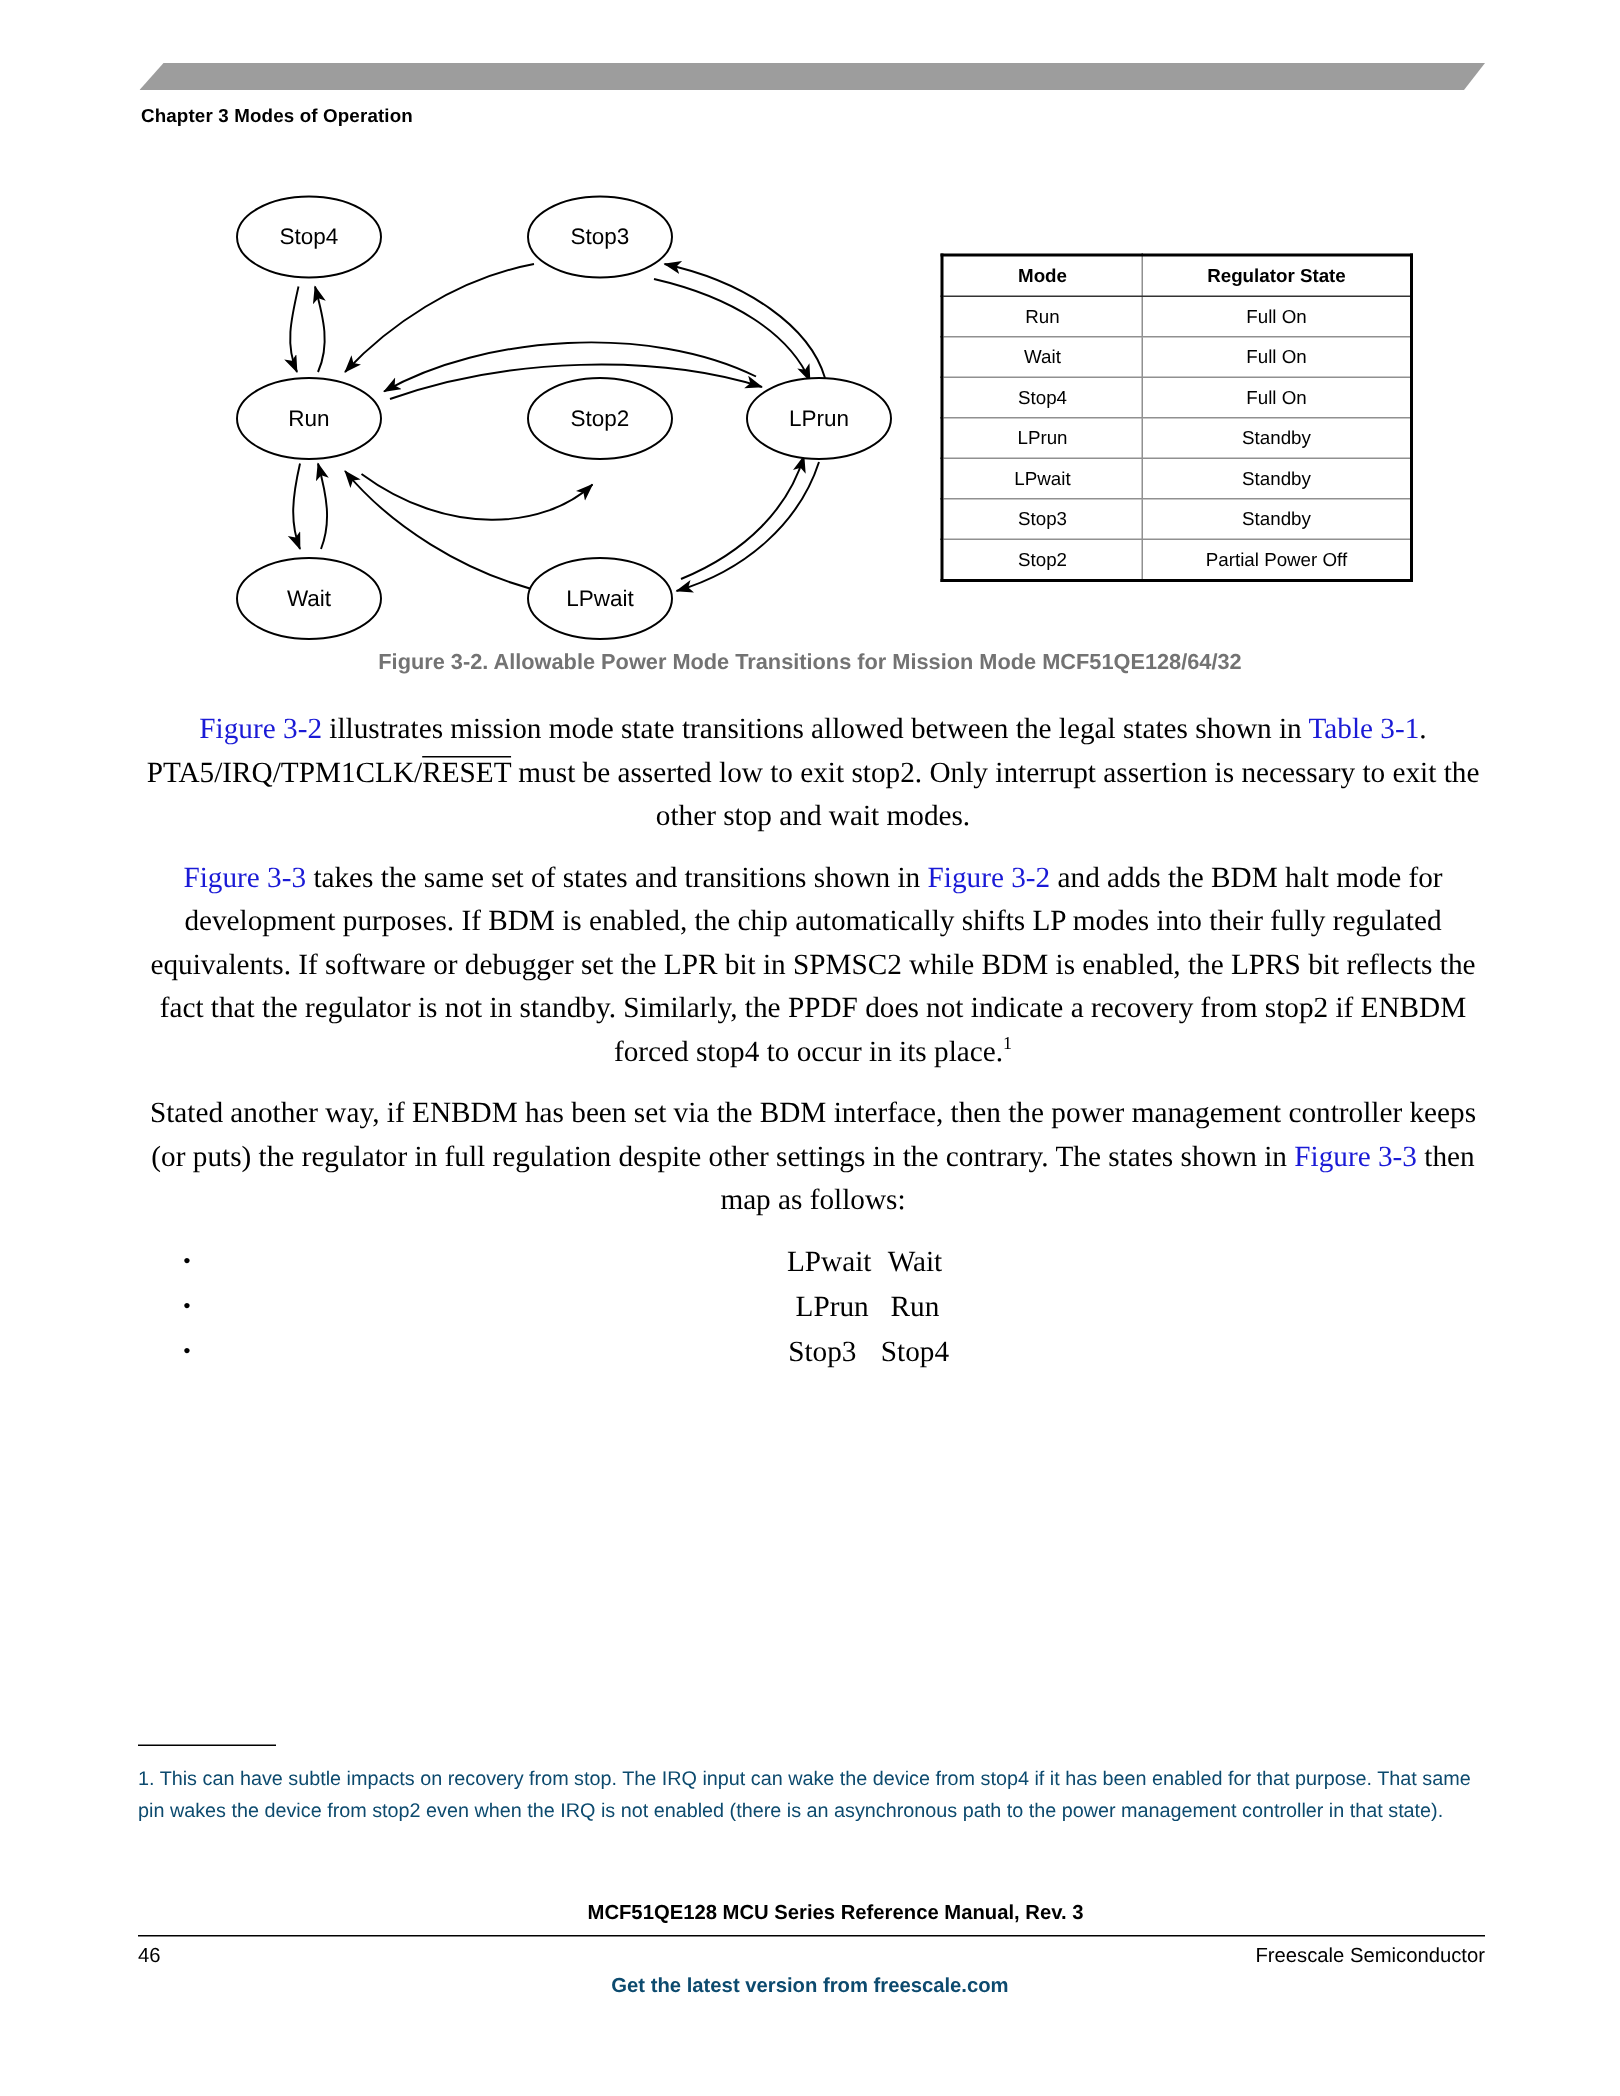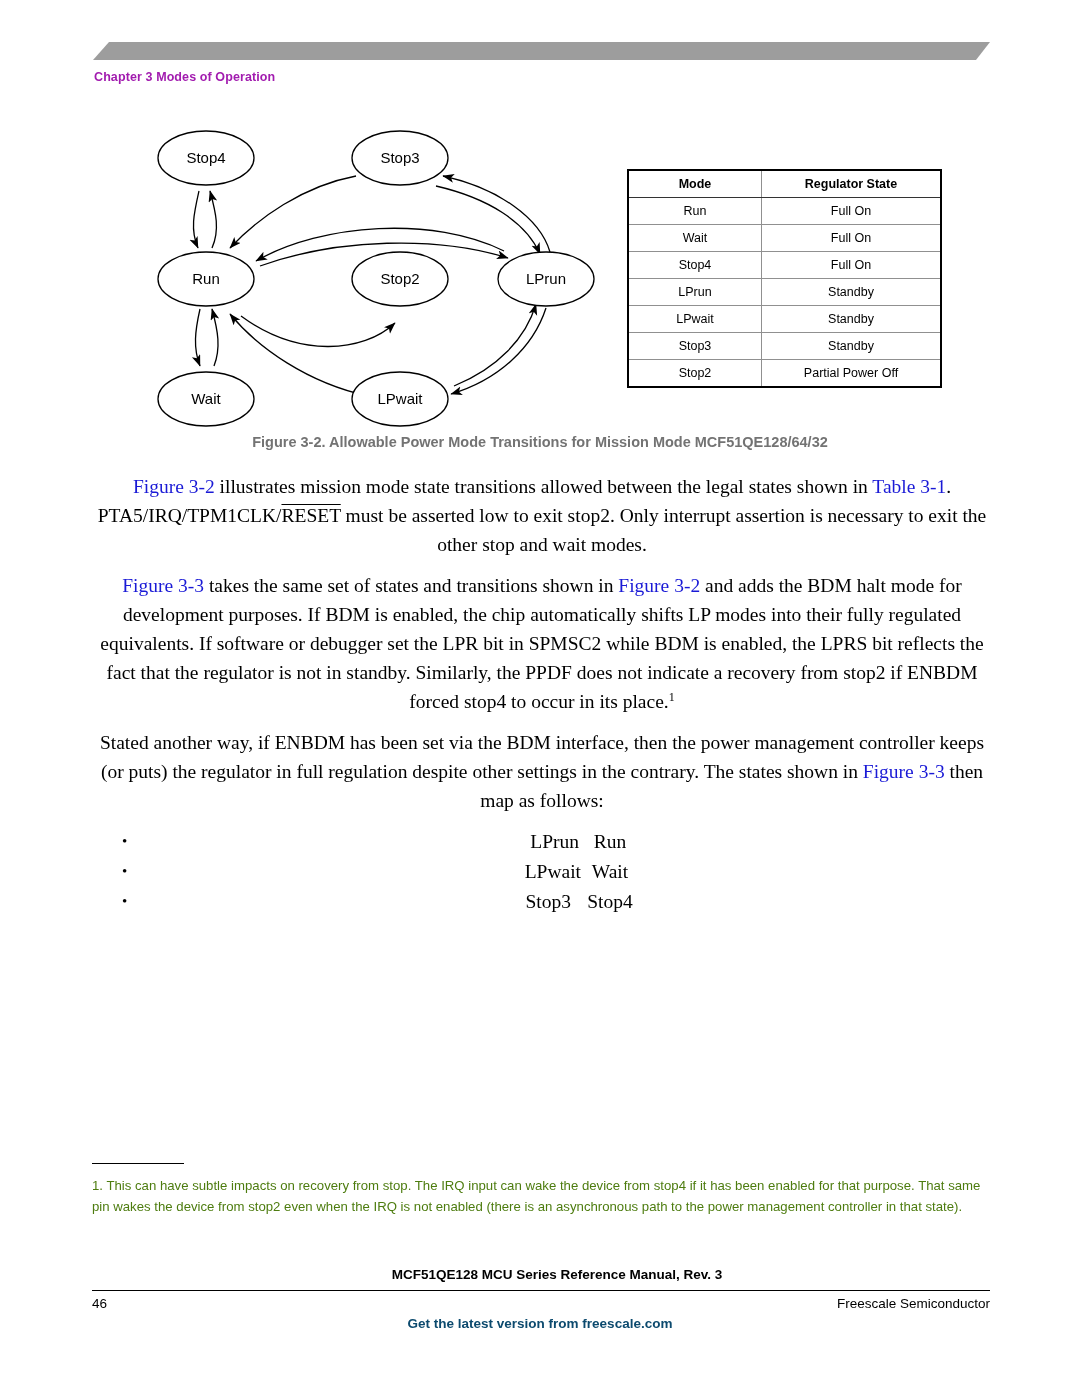--- a/index.html
+++ b/index.html
@@ -27,21 +27,21 @@
   .header-banner svg { display: block; }
 
   .chapter-title {
     position: absolute;
     left: 94px;
     top: 70px;
     font-family: "Liberation Sans", sans-serif;
     font-weight: bold;
     font-size: 12.5px;
     letter-spacing: 0.1px;
-    color: #a21caf;
+    color: #000000;
     white-space: nowrap;
   }
 
   
   .figure-area {
     position: absolute;
     left: 0;
     top: 118px;
     width: 1080px;
     height: 310px;
@@ -155,21 +155,21 @@
     border-top: 1.5px solid #000;
   }
   .footnote {
     position: absolute;
     left: 92px;
     top: 1175px;
     width: 900px;
     font-family: "Liberation Sans", sans-serif;
     font-size: 13.2px;
     line-height: 21px;
-    color: #4d7c0f;
+    color: #0c4a6e;
   }
 
   
   .footer-title {
     position: absolute;
     left: 0;
     top: 1267px;
     width: 1080px;
     text-align: center;
     font-family: "Liberation Sans", sans-serif;
@@ -324,22 +324,22 @@
 
 <div class="body">
 
   <p class="para"><a class="link">Figure 3-2</a><span> illustrates mission mode state transitions allowed between the legal states shown in </span><a class="link">Table 3-1</a><span>. PTA5/IRQ/TPM1CLK/</span><span class="ovl">RESET</span><span> must be asserted low to exit stop2. Only interrupt assertion is necessary to exit the other stop and wait modes.</span></p>
 
   <p class="para"><a class="link">Figure 3-3</a><span> takes the same set of states and transitions shown in </span><a class="link">Figure 3-2</a><span> and adds the BDM halt mode for development purposes. If BDM is enabled, the chip automatically shifts LP modes into their fully regulated equivalents. If software or debugger set the LPR bit in SPMSC2 while BDM is enabled, the LPRS bit reflects the fact that the regulator is not in standby. Similarly, the PPDF does not indicate a recovery from stop2 if ENBDM forced stop4 to occur in its place.</span><sup class="fn">1</sup></p>
 
   <p class="para"><span>Stated another way, if ENBDM has been set via the BDM interface, then the power management controller keeps (or puts) the regulator in full regulation despite other settings in the contrary. The states shown in </span><a class="link">Figure 3-3</a><span> then map as follows:</span></p>
 
   <ul class="maplist">
+    <li><span class="map-from">LPwait</span><span class="map-to">Wait</span></li>
     <li><span class="map-from">LPrun</span><span class="map-to">Run</span></li>
-    <li><span class="map-from">LPwait</span><span class="map-to">Wait</span></li>
     <li><span class="map-from">Stop3</span><span class="map-to">Stop4</span></li>
   </ul>
 
 
 
 </div>
 
 <div class="footnote-rule"></div>
 <div class="footnote">1. This can have subtle impacts on recovery from stop. The IRQ input can wake the device from stop4 if it has been enabled for that purpose. That same pin wakes the device from stop2 even when the IRQ is not enabled (there is an asynchronous path to the power management controller in that state).</div>
 

